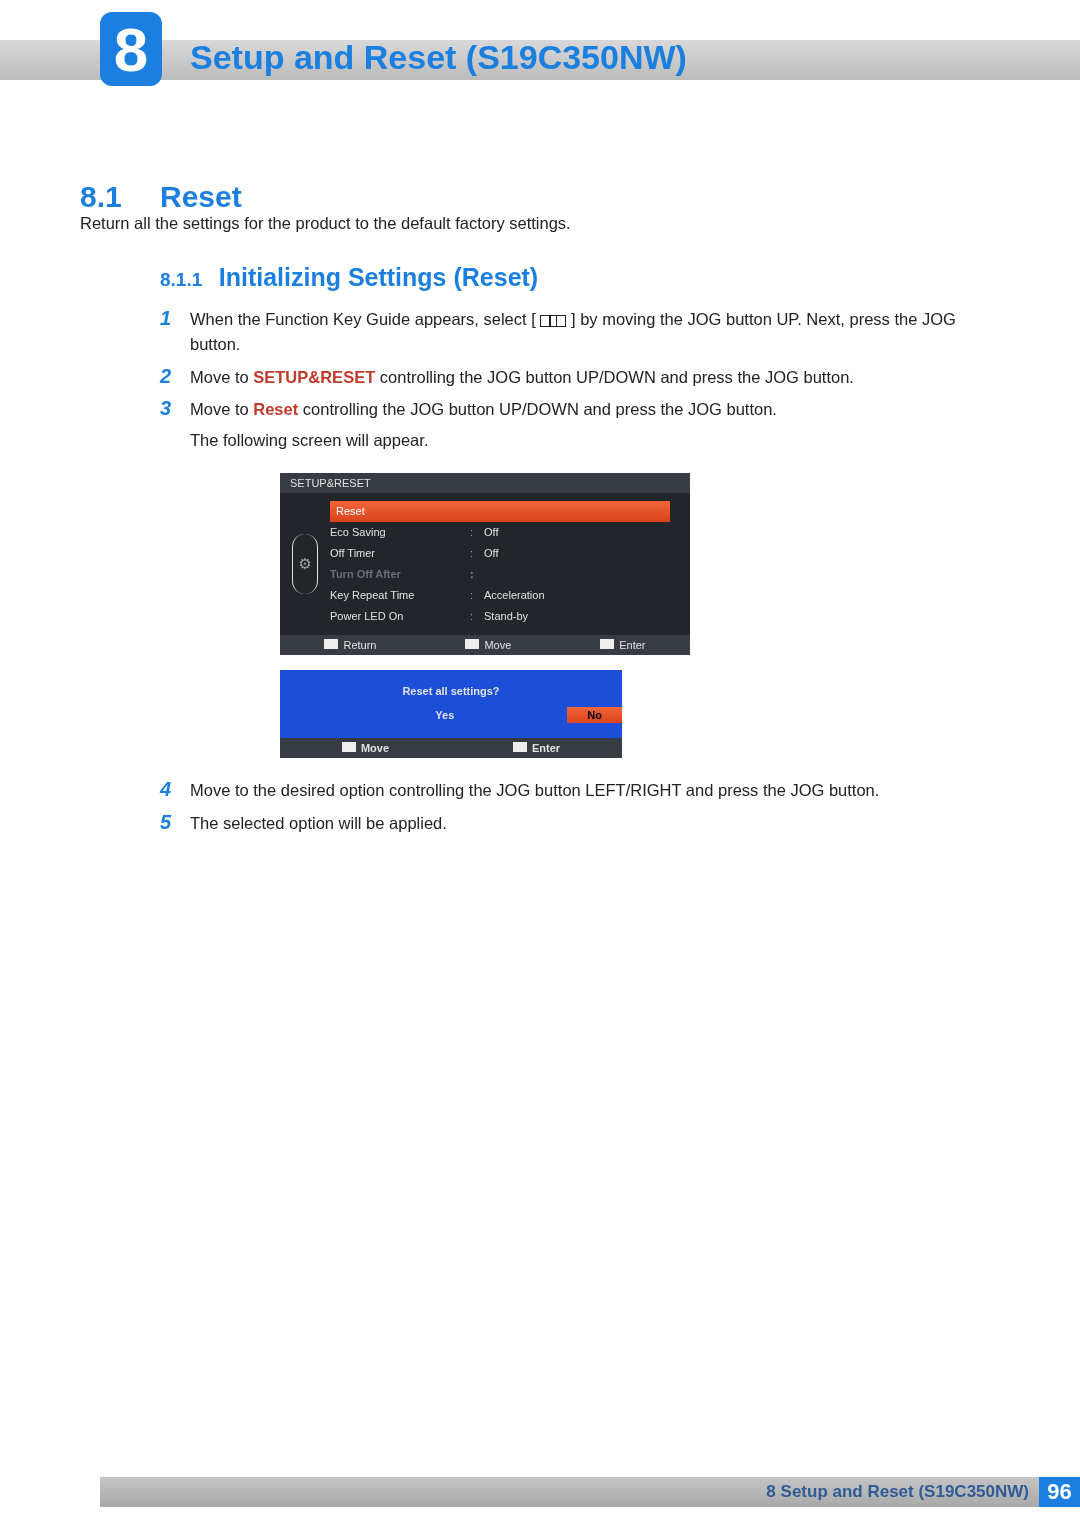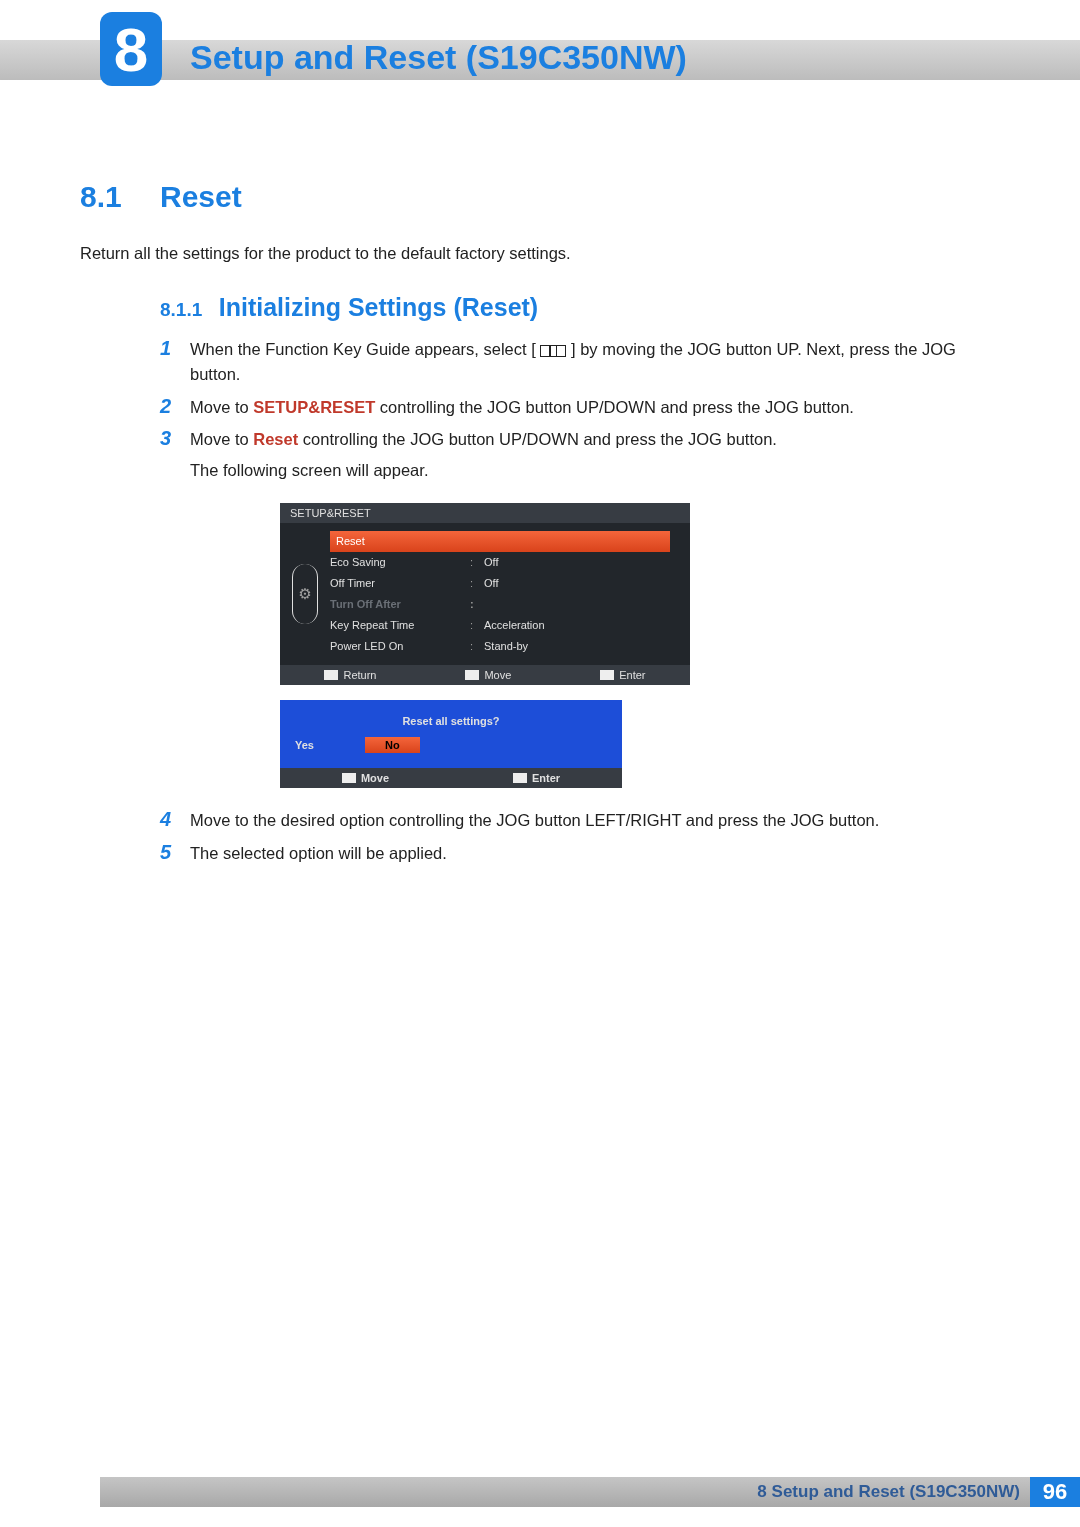--- a/index.html
+++ b/index.html
@@ -7,21 +7,21 @@
   .page { position: relative; width: 1080px; height: 1527px; }
 
   
   .top-strip { position: absolute; top: 40px; left: 0; right: 0; height: 40px; background: linear-gradient(#d8d8d8, #bcbcbc); z-index: 1; }
   .chapter-badge { position: absolute; top: 12px; left: 100px; width: 62px; height: 74px; background: #1b7fe0; border-radius: 12px; z-index: 2; display: flex; align-items: center; justify-content: center; color: #fff; font-weight: bold; font-size: 62px; }
   .chapter-title { position: absolute; top: 38px; left: 190px; z-index: 2; color: #1b7fe0; font-size: 34px; font-weight: bold; }
 
   
   .content { position: absolute; top: 180px; left: 80px; width: 920px; }
 
-  .section-row { display: flex; align-items: flex-start; margin-bottom: 30px; }
+  .section-row { display: flex; align-items: flex-start; }
   .section-num { color: #1b7fe0; font-size: 30px; font-weight: bold; width: 80px; }
   .section-title { color: #1b7fe0; font-size: 30px; font-weight: bold; }
 
   .intro-text { font-size: 16.5px; color: #222; margin-bottom: 30px; }
 
   .subsection { margin-left: 80px; margin-bottom: 15px; }
   .sub-num { color: #1b7fe0; font-size: 19px; font-weight: bold; margin-right: 12px; }
   .sub-title { color: #1b7fe0; font-size: 25px; font-weight: bold; }
 
   .steps { margin-left: 80px; }
@@ -45,33 +45,33 @@
   .gear-icon { color: #a0a0a0; font-size: 15px; }
   .osd-menu { flex: 1; padding-right: 20px; }
   .osd-row { display: flex; align-items: center; height: 21px; }
   .osd-label { width: 140px; font-size: 11px; }
   .osd-value { font-size: 11px; }
   .osd-colon { width: 14px; font-size: 11px; color: #999; }
   .osd-row.highlight { background: linear-gradient(#f4653b, #d9431b); color: #fff; }
   .osd-row.highlight .osd-label { width: 130px; padding-left: 6px; }
   .osd-row.disabled { color: #6a6f76; font-weight: bold; }
   .osd-hints { background: #373c43; display: flex; justify-content: space-around; padding: 4px 0; font-size: 11px; }
-  .hint { display: flex; align-items: center; gap: 5px; }
+  .hint { display: flex; align-items: flex-start; gap: 5px; }
   .hint-icon { display: inline-block; width: 14px; height: 10px; background: #eee; position: relative; }
 
   .osd-confirm { background: #1d4ed8; color: #e0e0e0; width: 342px; font-size: 11px; font-weight: bold; }
   .osd-confirm-q { text-align: center; padding: 15px 0 10px; }
-  .osd-confirm-btns { display: flex; justify-content: flex-start; gap: 36px; padding: 0 0 15px; }
+  .osd-confirm-btns { display: flex; justify-content: flex-end; gap: 98px; padding: 0 0 15px; }
   .btn-yes { padding: 2px 15px; }
   .btn-no { background: linear-gradient(#f4653b, #d9431b); padding: 2px 20px; color: #000; }
 
   
   .footer-bar { position: absolute; bottom: 20px; left: 100px; right: 0; height: 30px; background: linear-gradient(#c5c5c5, #a8a8a8); display: flex; justify-content: flex-end; align-items: center; z-index: 1; }
   .footer-text { color: #2f5b97; font-size: 17px; font-weight: bold; margin-right: 10px; }
-  .footer-page { background: #1b7fe0; color: #fff; width: 50px; height: 30px; display: flex; align-items: center; justify-content: center; font-weight: bold; font-size: 22px; }
+  .footer-page { background: #1b7fe0; color: #fff; width: 41px; height: 30px; display: flex; align-items: center; justify-content: center; font-weight: bold; font-size: 22px; }
 </style>
 </head>
 <body>
 
 <div class="page">
   <div class="top-strip"></div>
   <div class="chapter-badge">
     <span>8</span>
   </div>
   <div class="chapter-title">Setup and Reset (S19C350NW)</div>

